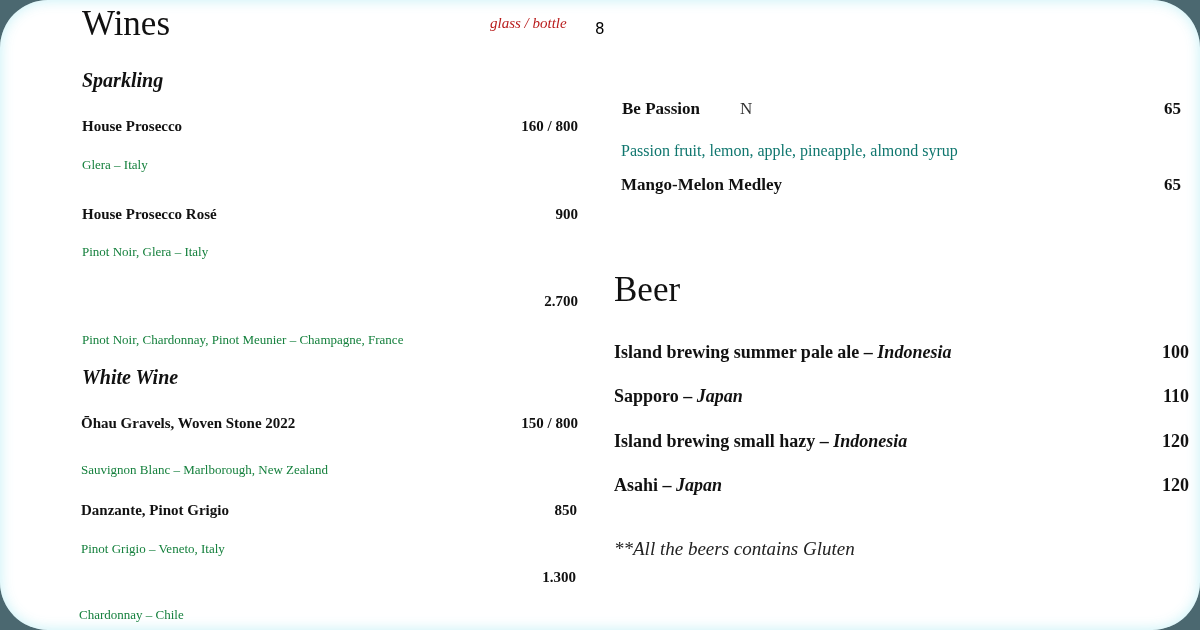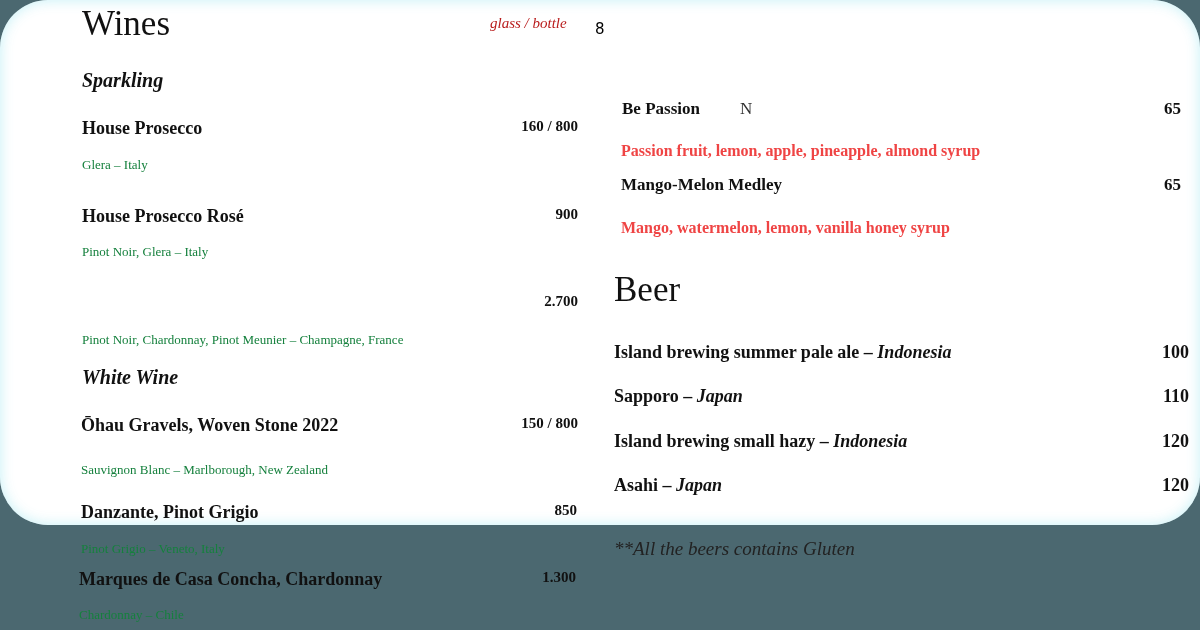--- a/index.html
+++ b/index.html
@@ -3,35 +3,35 @@
 <meta charset="utf-8">
 <style>
   html, body { margin: 0; padding: 0; }
   body {
     width: 1200px; height: 630px; overflow: hidden; position: relative;
     background: #4b6870;
     font-family: "Liberation Serif", "DejaVu Serif", serif;
     color: #111;
   }
   .page {
-    position: absolute; left: 0; top: 0; width: 1200px; height: 525px;
+    position: absolute; left: 0; top: 0; width: 1200px; height: 630px;
     background: #ffffff;
     border-radius: 48px;
     box-shadow: inset 0 0 14px rgba(190,238,245,0.9);
   }
   .abs { position: absolute; white-space: nowrap; }
   .h1 { font-size: 35px; font-weight: normal; line-height: 1; }
   .sub { font-size: 20px; font-weight: bold; font-style: italic; }
-  .name { font-size: 18px; font-weight: bold; }
+  .name { font-size: 15px; font-weight: bold; }
   .desc { font-size: 13px; color: #15803d; }
   .price { font-size: 15px; font-weight: bold; text-align: right; }
   .gb { font-size: 15px; font-style: italic; color: #b91c1c; }
   .pagenum { font-family: "DejaVu Sans", sans-serif; font-size: 15px; color: #000; }
   .mname { font-size: 17px; font-weight: bold; }
-  .mdesc { font-size: 16px; color: #ef4444; font-weight: bold; }
+  .mdesc { font-size: 16px; color: #0f766e; }
   .mprice { font-size: 17px; font-weight: bold; }
   .bname { font-size: 18px; font-weight: bold; }
   .bname i { font-style: italic; }
   .bprice { font-size: 18px; font-weight: bold; text-align: right; }
   .note { font-size: 19px; font-style: italic; color: #222; }
   .flag { font-size: 17px; color: #333; }
 </style>
 </head>
 <body>
 
@@ -57,33 +57,31 @@
   <div class="abs sub" style="left:82px; top:366px;text-align:center;">White Wine</div>
 
   <div class="abs name" style="left:81px; top:415px;">Ōhau Gravels, Woven Stone 2022</div>
   <div class="abs price" style="right:622px; top:415px;">150 / 800</div>
   <div class="abs desc" style="left:81px; top:454px;margin-top:8px;">Sauvignon Blanc – Marlborough, New Zealand</div>
 
   <div class="abs name" style="left:81px; top:502px;">Danzante, Pinot Grigio</div>
   <div class="abs price" style="right:623px; top:502px;margin-left:12px;">850</div>
   <div class="abs desc" style="left:81px; top:541px;">Pinot Grigio – Veneto, Italy</div>
 
-  <div class="abs name" style="left:79px; top:569px;">Marques de Casa Concha, Chardonnay</div>
   <div class="abs price" style="right:624px; top:569px;">1.300</div>
   <div class="abs desc" style="left:79px; top:607px;">Chardonnay – Chile</div>
 
 
   <div class="abs mname" style="left:622px; top:99px;">Be Passion</div>
   <div class="abs flag" style="left:740px; top:99px;">N</div>
   <div class="abs mprice" style="right:19px; top:99px;">65</div>
   <div class="abs mdesc" style="left:621px; top:142px;">Passion fruit, lemon, apple, pineapple, almond syrup</div>
 
   <div class="abs mname" style="left:621px; top:175px;">Mango-Melon Medley</div>
   <div class="abs mprice" style="right:19px; top:175px;">65</div>
-  <div class="abs mdesc" style="left:621px; top:219px;">Mango, watermelon, lemon, vanilla honey syrup</div>
 
   <div class="abs h1" style="left:614px; top:272px;">Beer</div>
 
   <div class="abs bname" style="left:614px; top:342px;"><span>Island brewing summer pale ale – </span><i>Indonesia</i></div>
   <div class="abs bprice" style="right:11px; top:342px;">100</div>
 
   <div class="abs bname" style="left:614px; top:386px;"><span>Sapporo – </span><i>Japan</i></div>
   <div class="abs bprice" style="right:11px; top:386px;">110</div>
 
   <div class="abs bname" style="left:614px; top:431px;"><span>Island brewing small hazy – </span><i>Indonesia</i></div>

